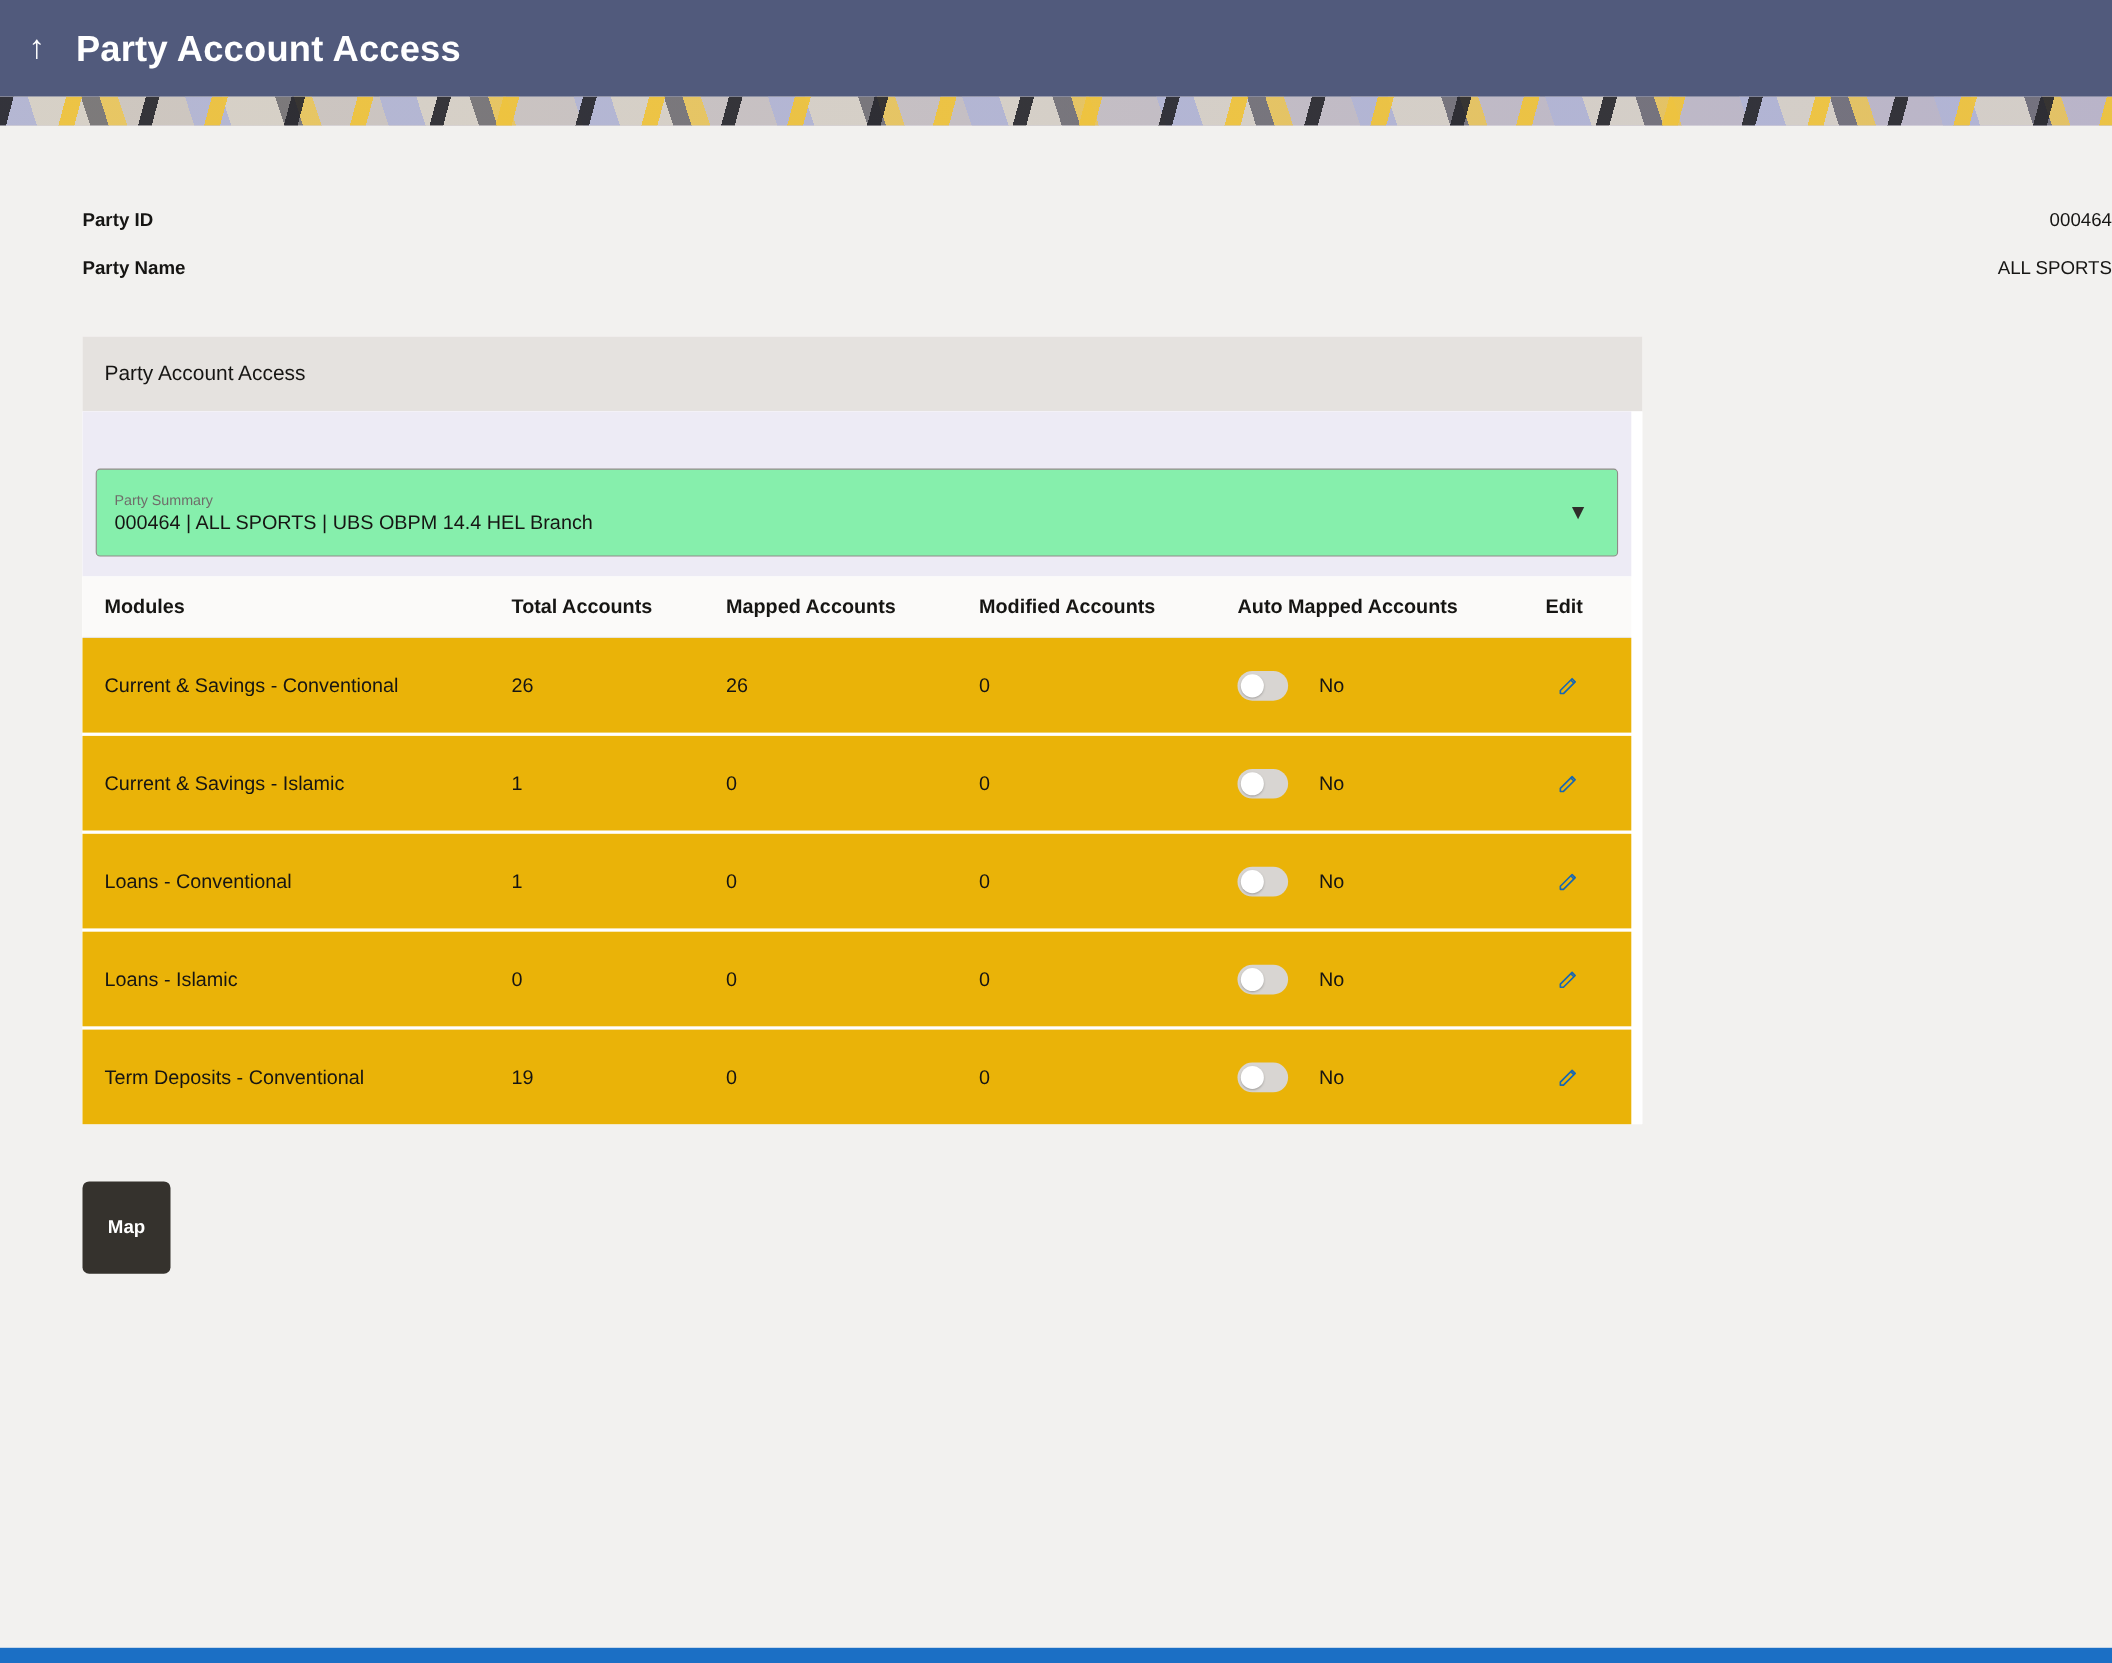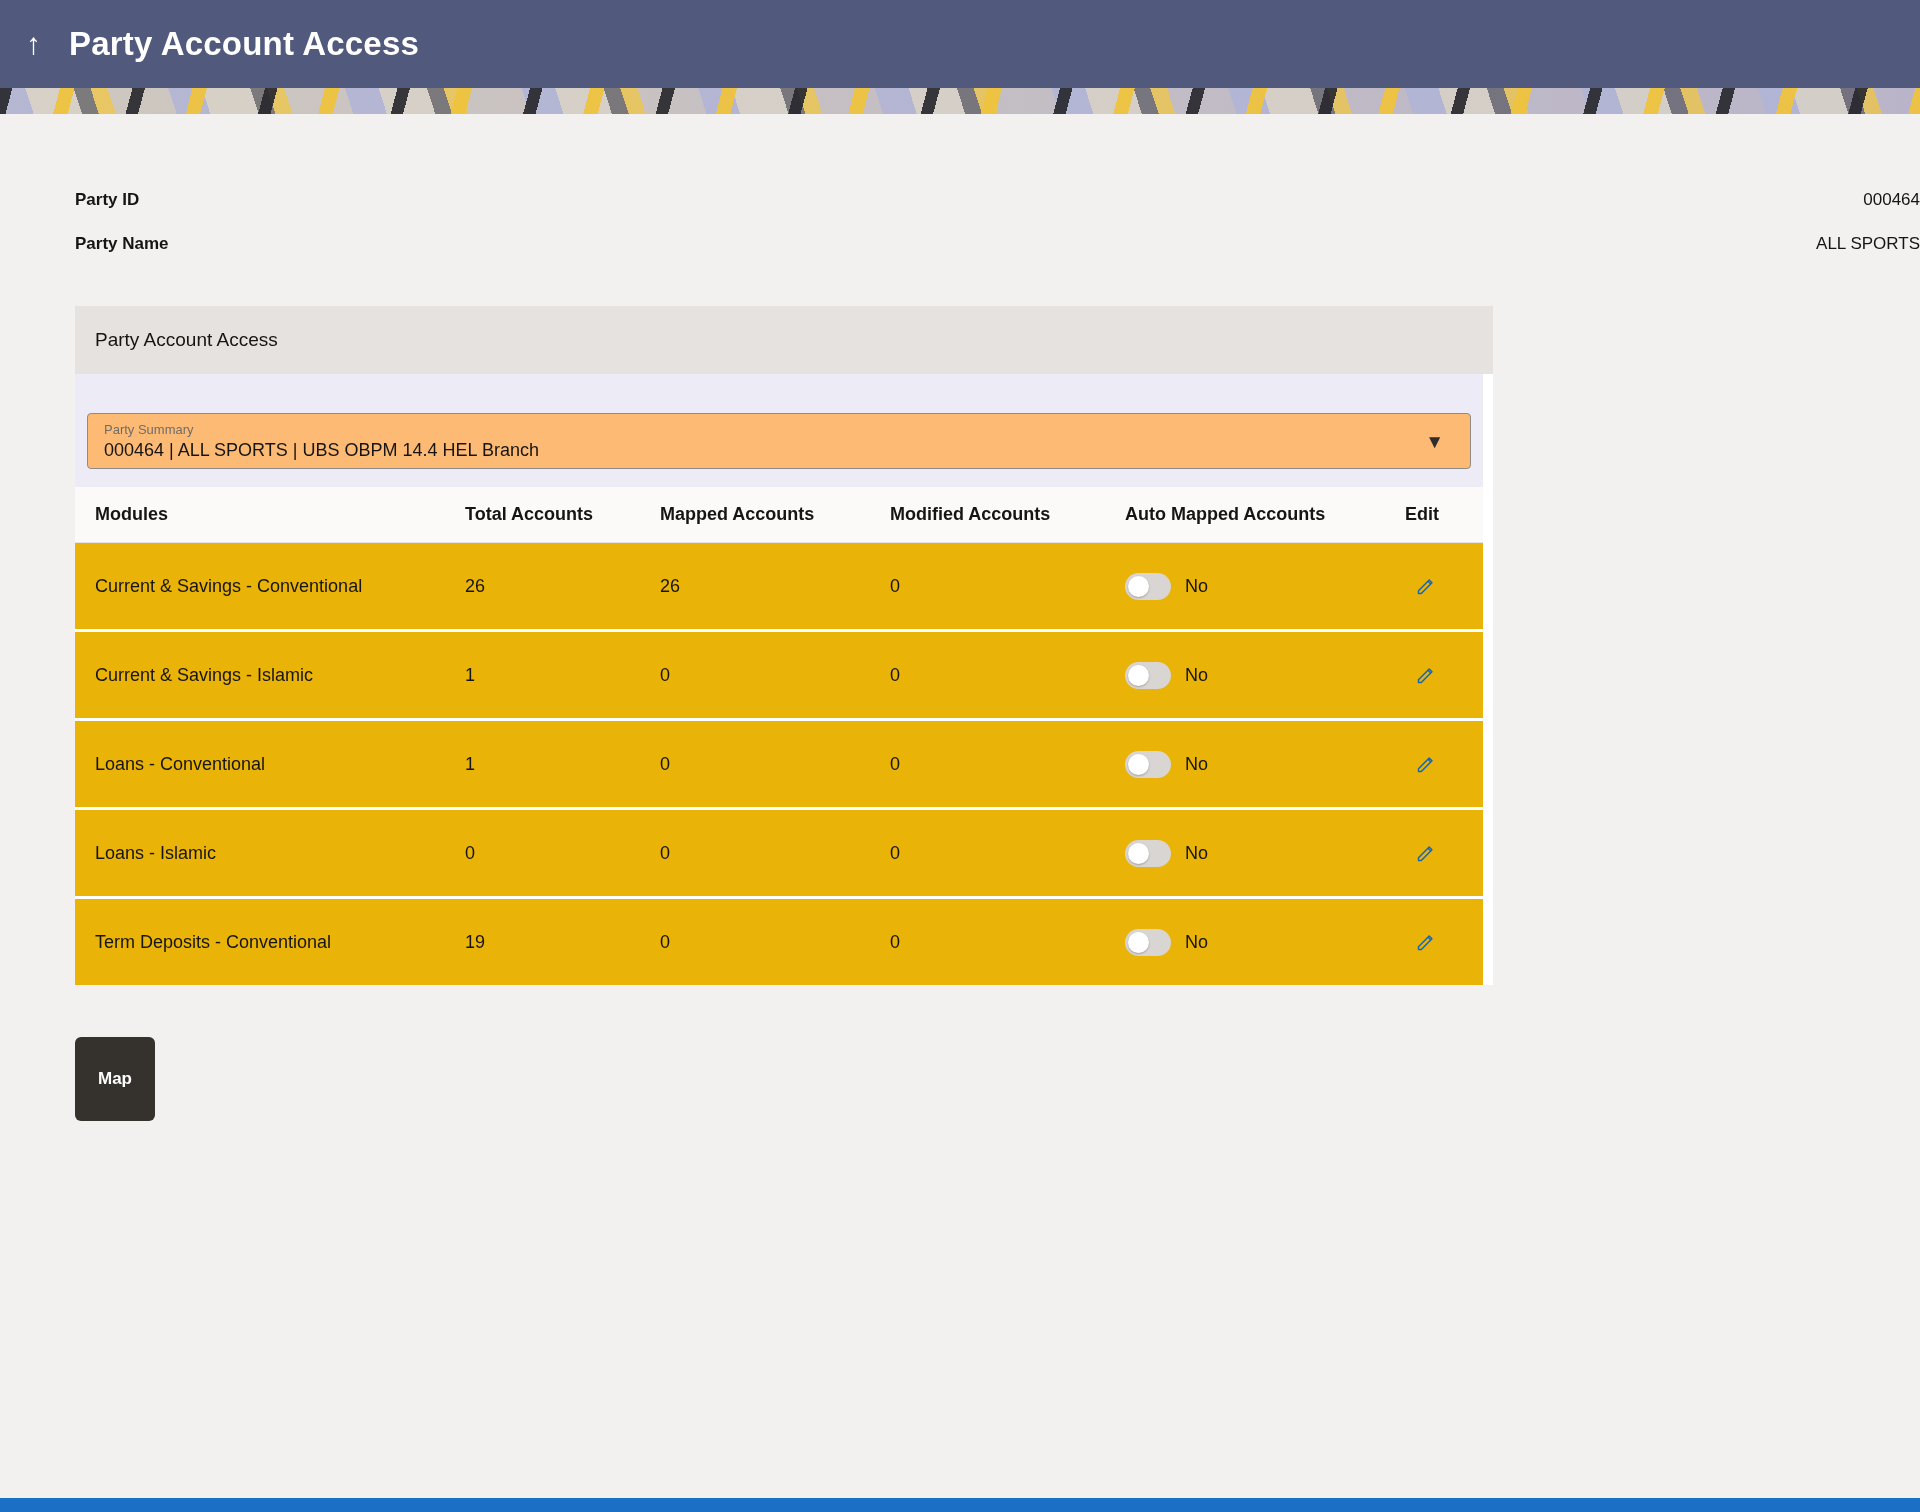--- a/index.html
+++ b/index.html
@@ -30,35 +30,35 @@
   .kv-value { font-size:17px; color:#161513;text-align:right; }
 
   
   .panel { width:1418px; margin-top:40px; background:#ffffff; }
   .panel-header { height:68px; background:#e5e2df; display:flex; align-items:center; padding-left:20px; font-size:19px; color:#161513; }
   .panel-body { background:#ffffff; padding-right:10px; }
 
   .mapping-section { background:#edebf5; padding:30px 12px 18px 12px; }
   .section-title { font-size:21px; font-weight:bold; margin-left:8px; color:#161513; }
 
-  .select-box { margin-top:9px; height:56px; background:#fdba74; border:1px solid #8f8b87; border-radius:4px;
+  .select-box { margin-top:22px; height:80px; background:#86efac; border:1px solid #8f8b87; border-radius:4px;
     display:flex; align-items:center; justify-content:space-between; padding:0 26px 0 16px; cursor:pointer; }
   .select-label { font-size:13px; color:#6f6d6a; }
   .select-value { font-size:18px; color:#161513; margin-top:3px; }
   .caret { font-size:19px; color:#2f2d2b; line-height:1; }
 
   
   .t-grid { display:grid; grid-template-columns:370px 195px 230px 235px 280px 1fr; align-items:center; padding-left:20px; }
   .t-head { height:56px; background:#fbfaf9; border-bottom:1px solid #e6e4e1; }
   .t-head .th { font-size:18px; font-weight:bold; color:#161513; }
   .t-row { height:86px; background:#eab308; margin-bottom:3px; }
   .t-row .cell { font-size:18px; color:#161513; }
   .num-link { color:#1767b3; cursor:pointer; }
 
-  .toggle-wrap { display:flex; align-items:center; gap:14px; }
+  .toggle-wrap { display:flex; align-items:center; gap:28px; }
   .toggle { width:46px; height:27px; border-radius:14px; background:#d8d5d2; display:inline-flex; align-items:center; padding:3px; cursor:pointer; }
   .knob { width:21px; height:21px; border-radius:50%; background:#ffffff; box-shadow:0 1px 2px rgba(0,0,0,.25); }
   .toggle-label { font-size:18px; color:#161513; }
 
   .edit-btn { background:none; border:none; cursor:pointer; padding:4px; margin-left:6px; display:inline-flex; }
 
   
   .map-btn { margin-top:52px; background:#35322d; color:#ffffff; font-family:"Liberation Sans", sans-serif;
     font-size:17px; font-weight:bold; border:none; border-radius:6px; padding:32px 23px; cursor:pointer; }
 

